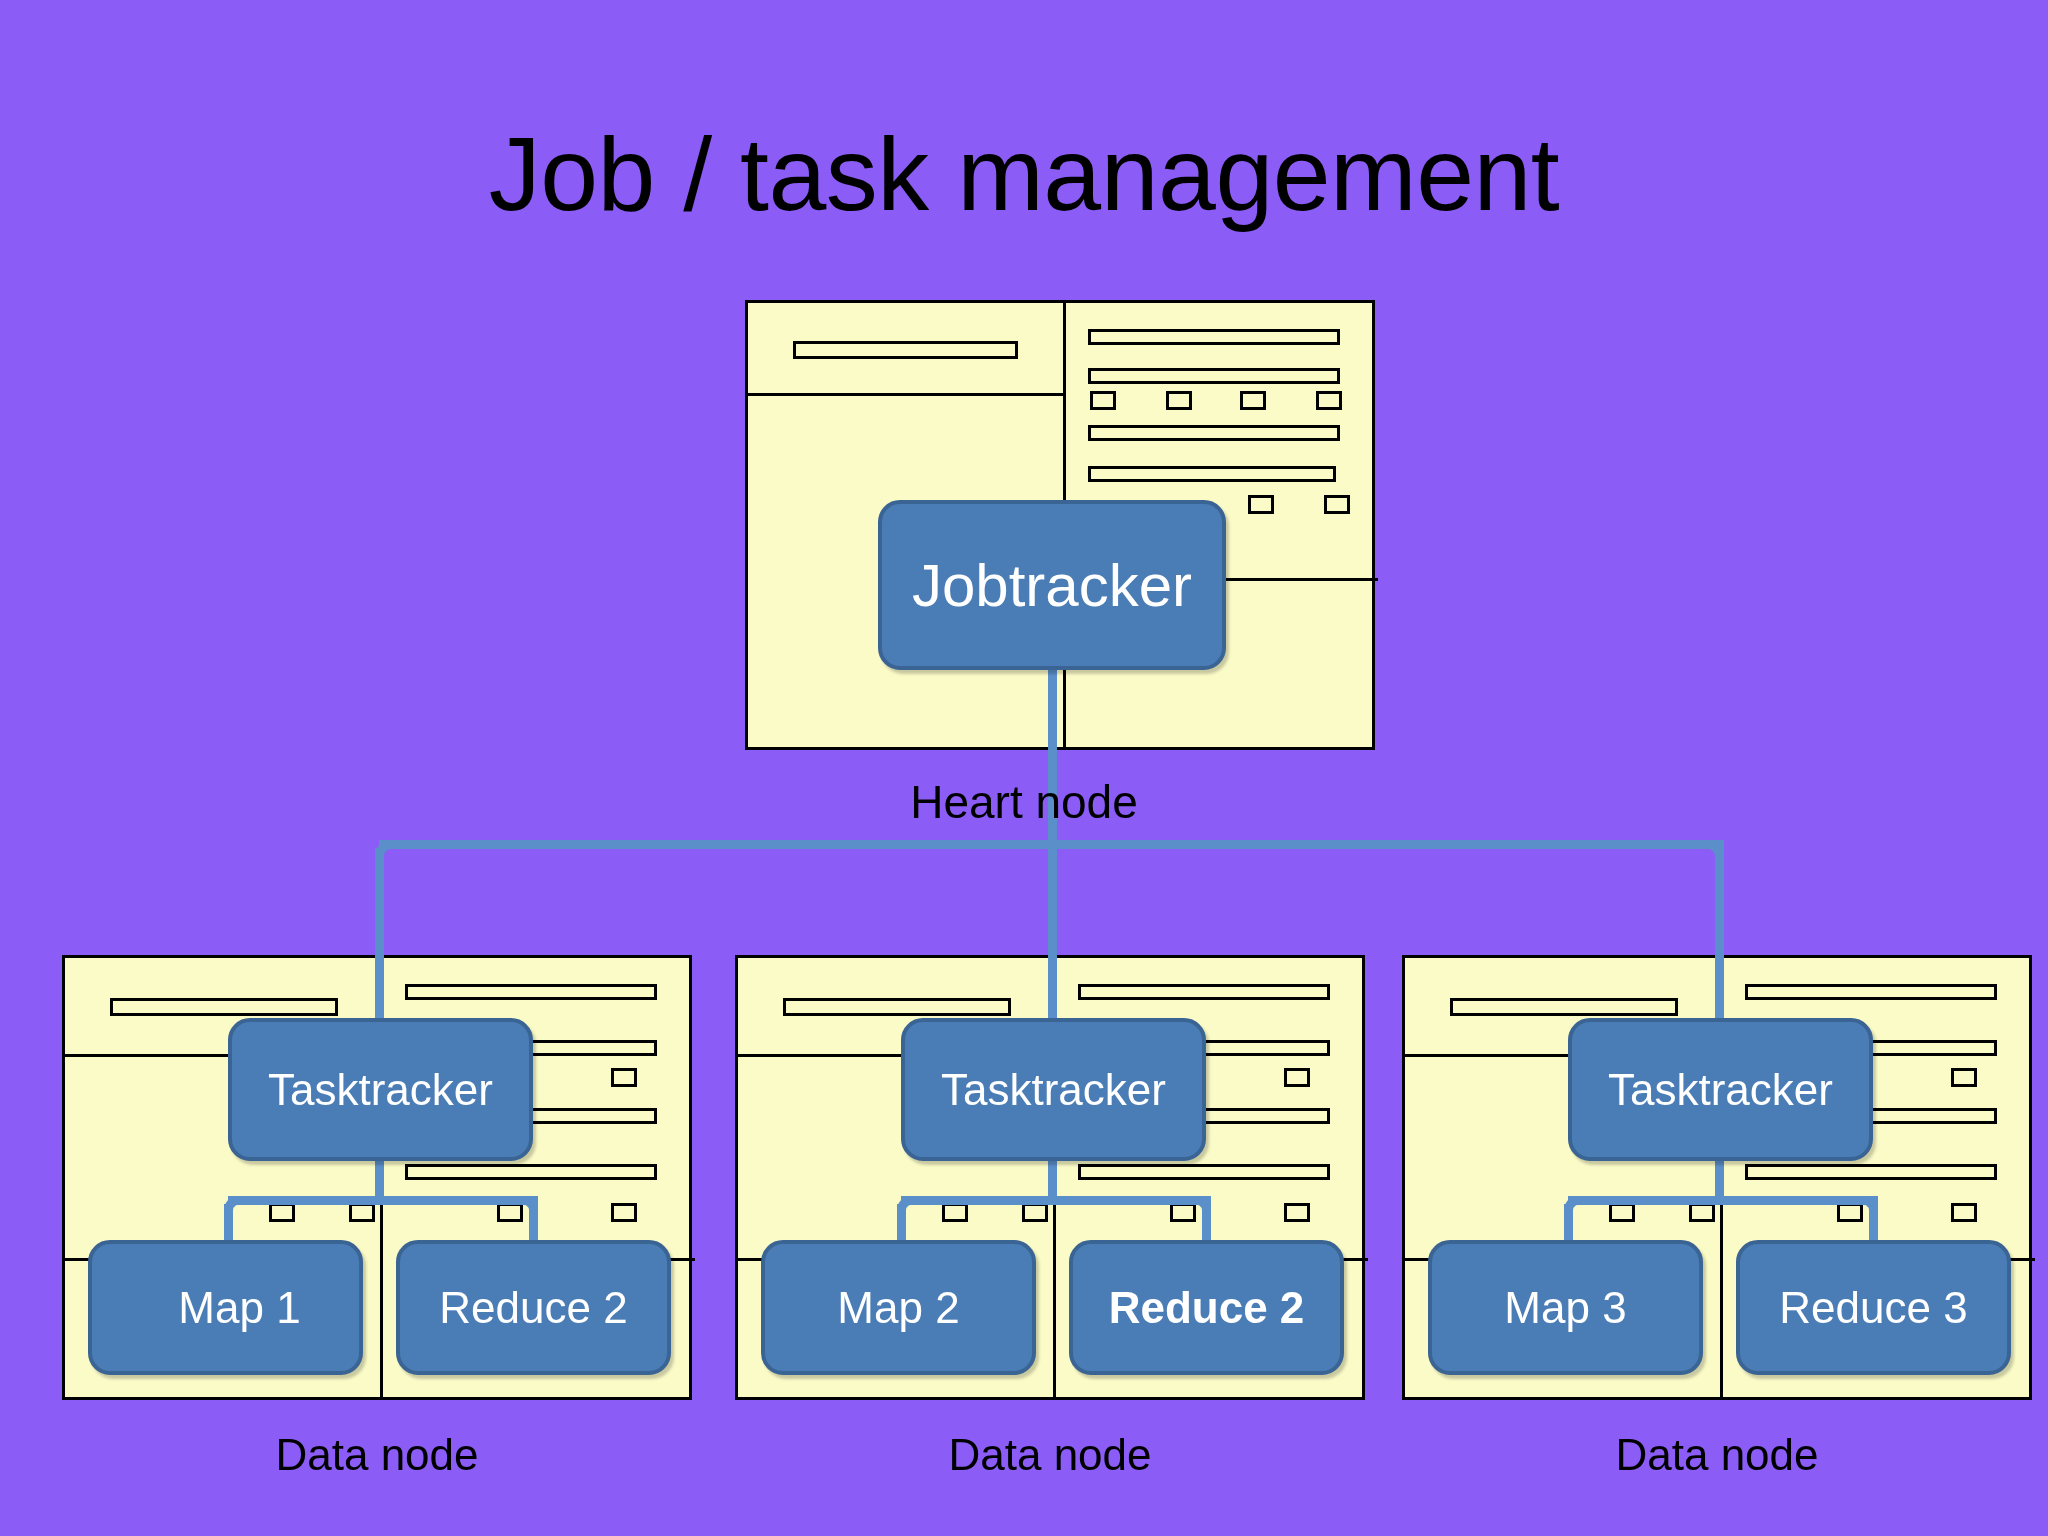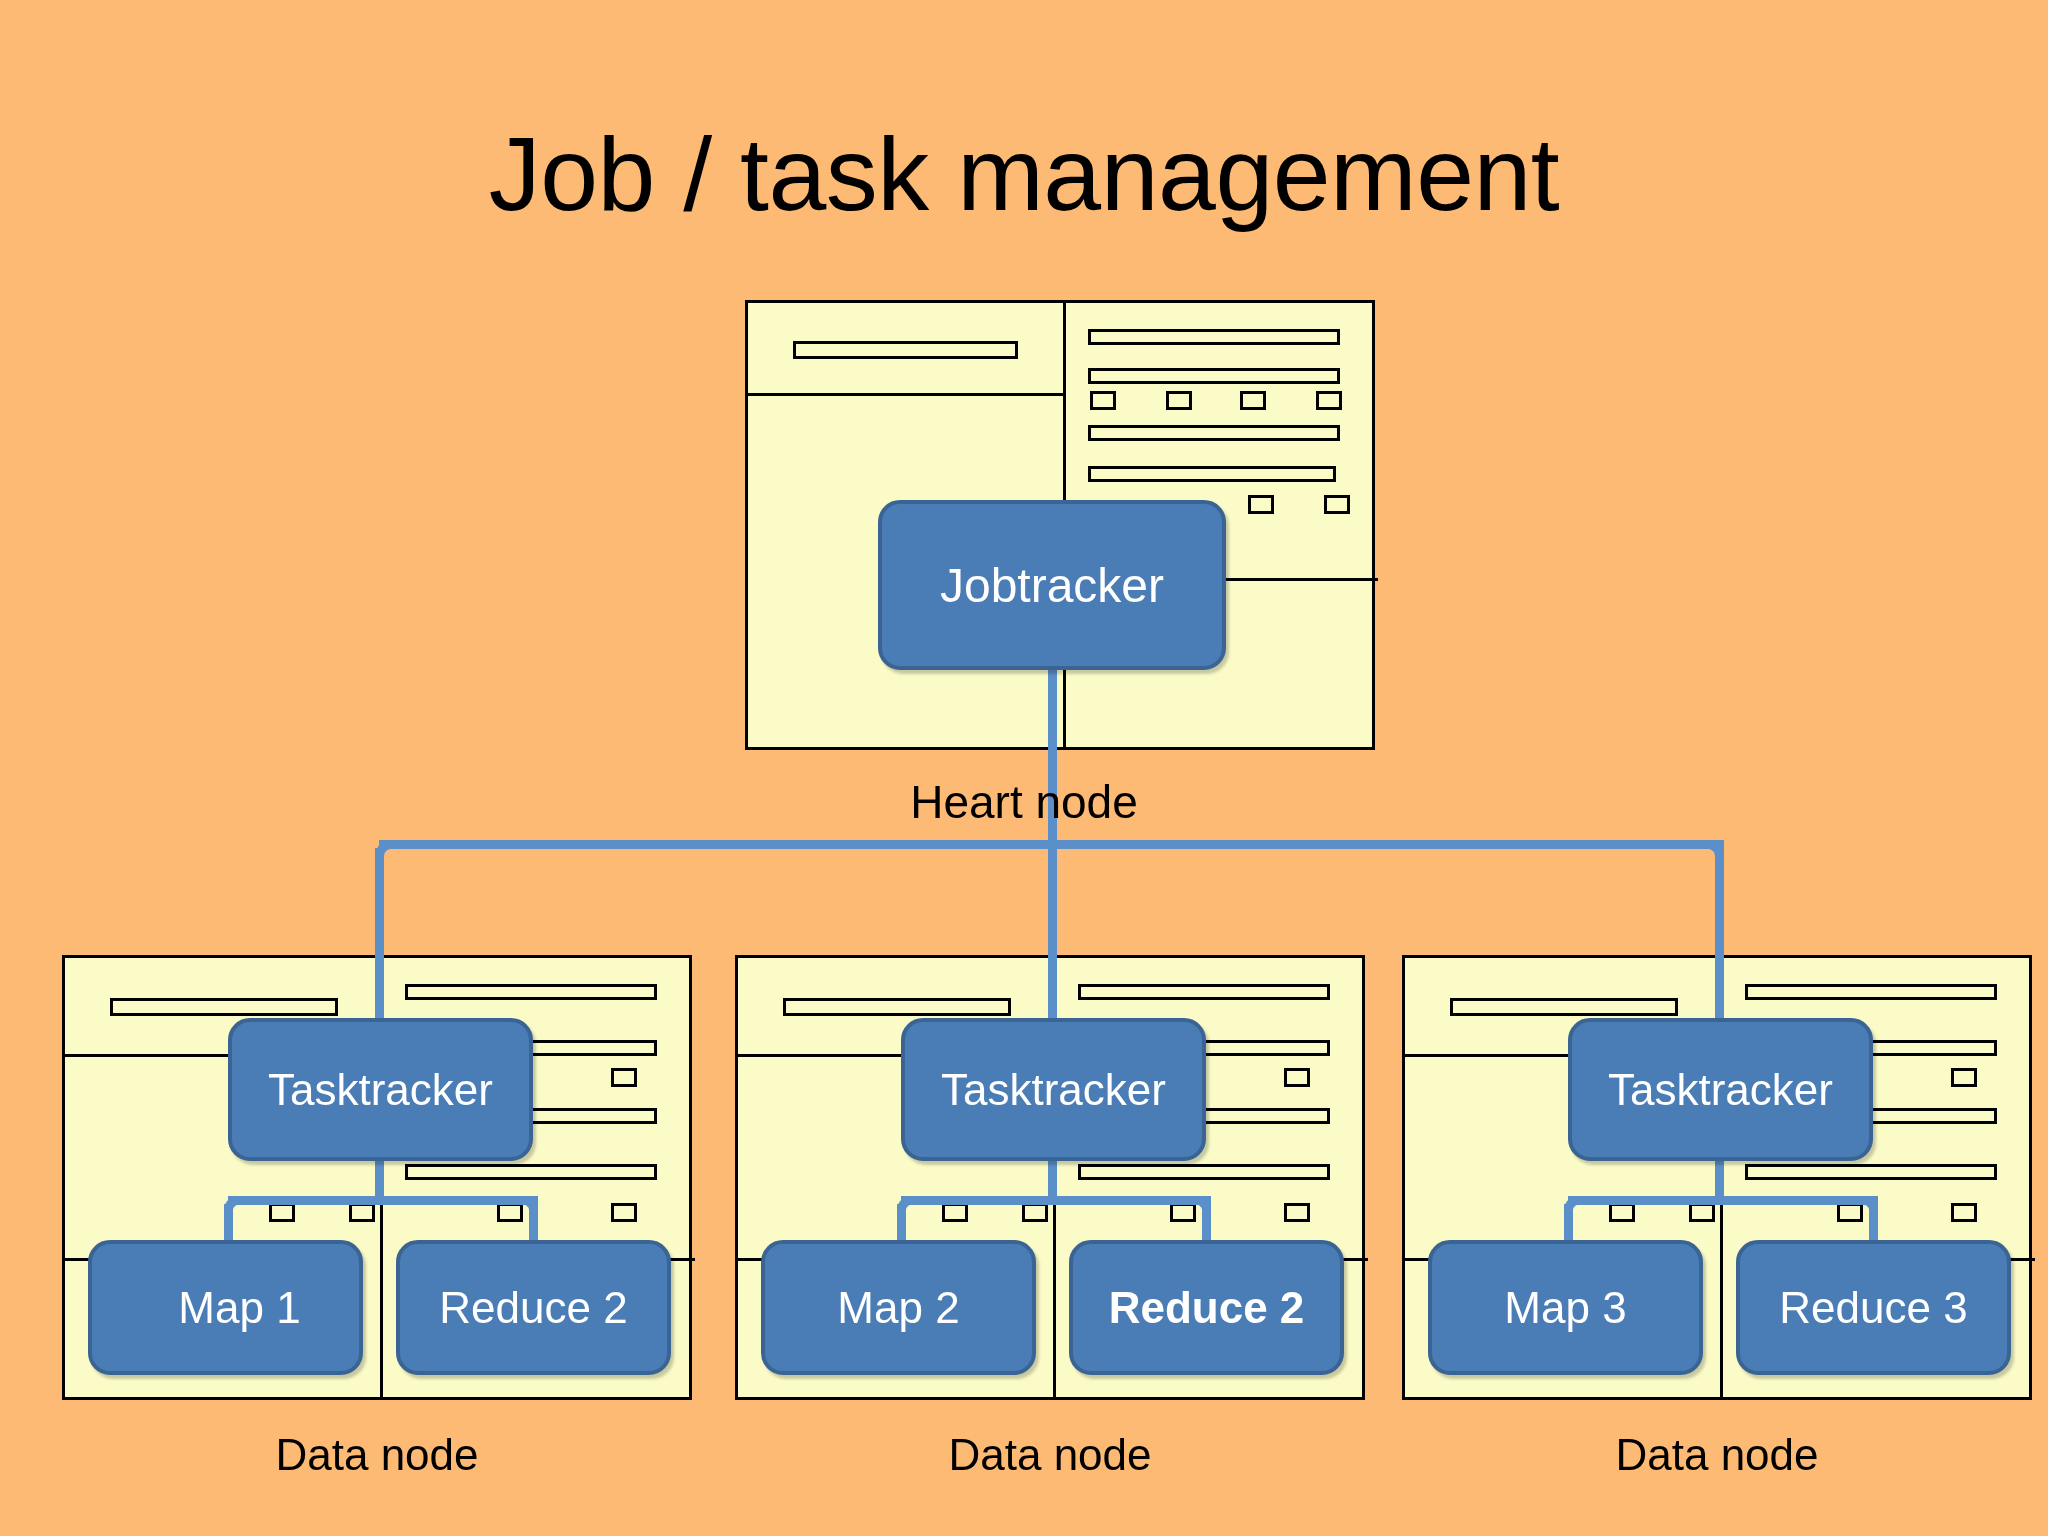--- a/index.html
+++ b/index.html
@@ -11,21 +11,21 @@
   body {
     width: 2048px;
     height: 1536px;
     font-family: "Liberation Sans", sans-serif;
     overflow: hidden;
   }
   #stage {
     position: relative;
     width: 2048px;
     height: 1536px;
-    background: #fdba74;
+    background: #8b5cf6;
   }
 
   
   #slide-title {
     position: absolute;
     left: 0;
     top: 120px;
     width: 2048px;
     text-align: center;
     font-size: 104px;
@@ -82,21 +82,21 @@
     color: #ffffff;
     display: flex;
     align-items: center;
     justify-content: center;
     font-size: 44px;
     font-weight: 400;
     white-space: nowrap;
     box-shadow: 3px 4px 3px rgba(0,0,0,0.20);
     z-index: 40;
   }
-  .node.big { font-size: 48px; }
+  .node.big { font-size: 60px; }
 
   
   .conn {
     position: absolute;
     background: #5b8fc9;
     z-index: 20;
   }
   .conn-v { width: 9px; }
   .conn-h { height: 9px; }
   

